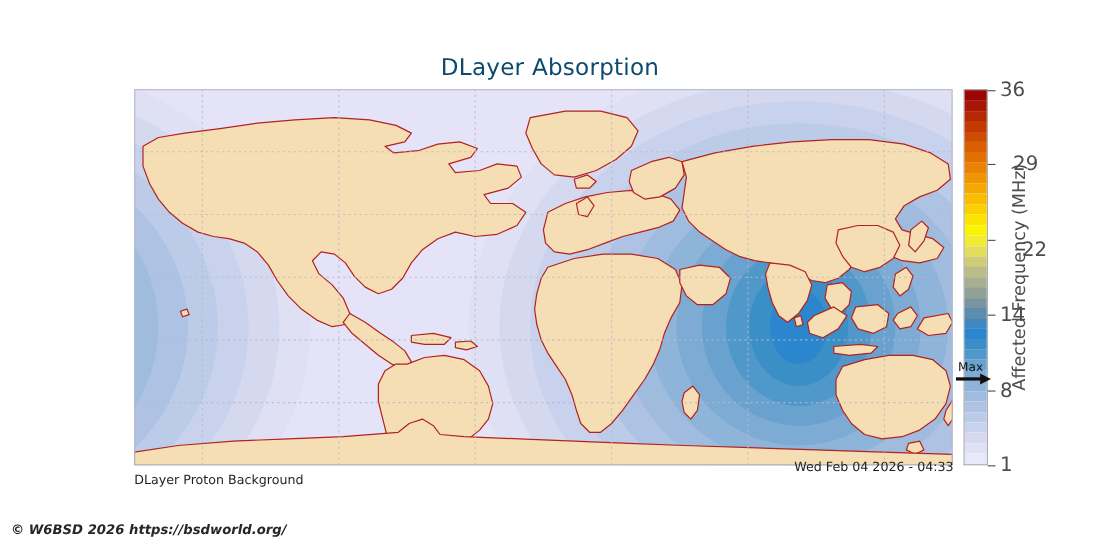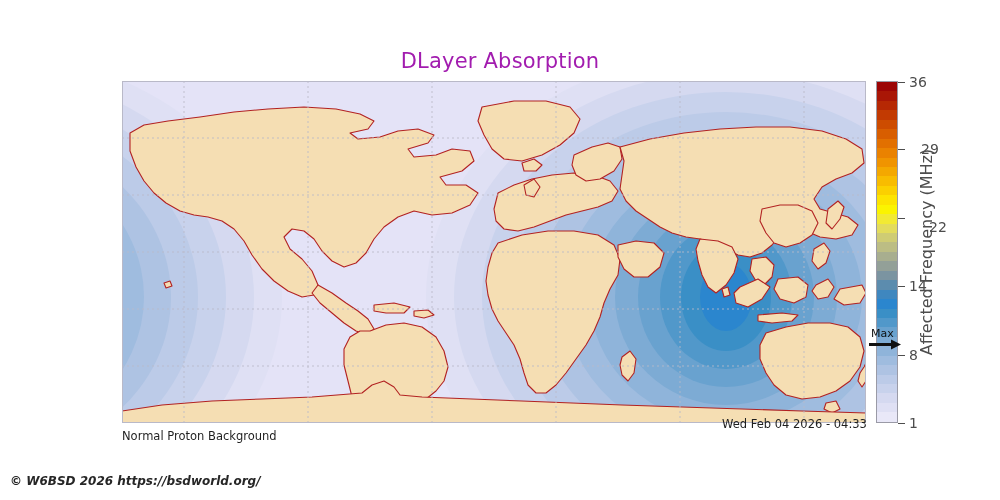--- a/index.html
+++ b/index.html
@@ -6,21 +6,21 @@
   body{
     width:1000px;height:500px;background:#ffffff;
     font-family:"DejaVu Sans","Liberation Sans",sans-serif;
     position:relative;overflow:hidden;
   }
   #page{position:absolute;left:0;top:0;width:1000px;height:500px;}
 
   
   #chart-title{
     position:absolute;left:0;top:49px;width:1000px;
-    text-align:center;font-size:21px;color:#a21caf;letter-spacing:.2px;
+    text-align:center;font-size:21px;color:#0c4a6e;letter-spacing:.2px;
   }
 
   
   #map-area{
     position:absolute;left:122px;top:81px;width:744px;height:342px;
     background:#e4e3f7;overflow:hidden;border:0;
   }
   #map-svg{position:absolute;left:0;top:0;width:744px;height:342px;display:block;}
   #map-frame{
     position:absolute;left:122px;top:81px;width:744px;height:342px;
@@ -30,21 +30,21 @@
   
   #colorbar-wrap{position:absolute;left:876px;top:81px;width:22px;height:342px;}
   #colorbar-gradient{
     position:absolute;left:0;top:0;width:22px;height:342px;
     border:1px solid #9a9aa6;box-sizing:border-box;
   }
   .cb-band{width:100%;}
   #cb-ticks{position:absolute;left:898px;top:81px;width:60px;height:342px;}
   .cb-tick{position:absolute;left:0;height:1px;width:7px;background:#4d4d4d;}
   .cb-tick-label{
-    position:absolute;left:11px;font-size:14px;color:#4d4d4d;
+    position:absolute;left:11px;font-size:18px;color:#4d4d4d;
     transform:translateY(-50%);white-space:nowrap;
   }
   #cb-axis-label{
     position:absolute;left:911px;top:81px;width:342px;height:30px;
     transform-origin:0 0;transform:rotate(-90deg) translate(-342px,0);
     font-size:16px;color:#4d4d4d;display:flex;align-items:center;
     justify-content:center;white-space:nowrap;
   }
 
   
@@ -288,20 +288,20 @@
 
   <div id="max-marker" style="top: 326.829px;">
     <div id="max-label">Max</div>
     <svg id="max-arrow" viewBox="0 0 32 11">
       <line x1="0" y1="5.5" x2="23" y2="5.5" stroke="#111" stroke-width="3"></line>
       <polygon points="22,0.5 32,5.5 22,10.5" fill="#111"></polygon>
     </svg>
   </div>
 
   <div id="status-block">
-    <div>Normal Proton Background</div>
+    <div>DLayer Proton Background</div>
   </div>
 
   <div id="timestamp">Wed Feb 04 2026 - 04:33</div>
 
   <div id="footer-credit">© W6BSD 2026 https://bsdworld.org/</div>
 
 </div>
 
 </body></html>

